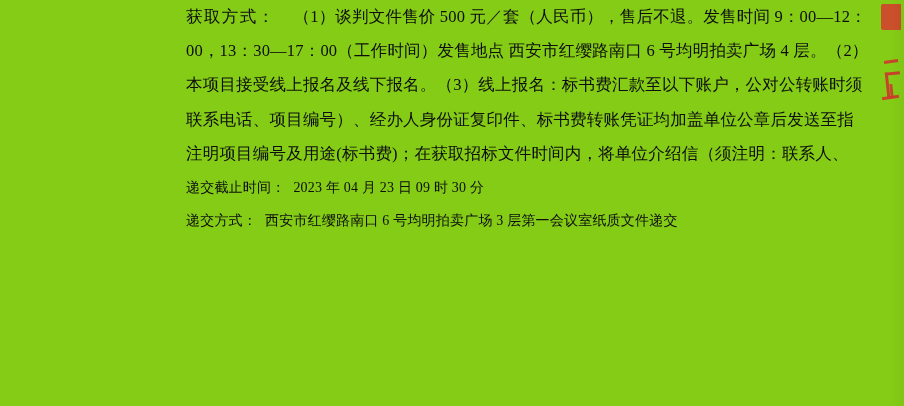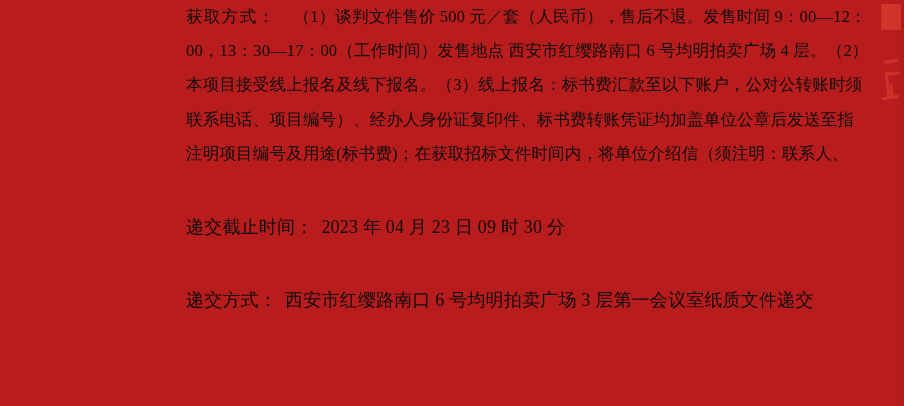--- a/index.html
+++ b/index.html
@@ -14,21 +14,21 @@
     font-family: "Liberation Serif", "DejaVu Serif", serif;
     color: #0d0d0d;
     position: relative;
   }
   .page {
     position: absolute;
     left: 0;
     top: 0;
     width: 904px;
     height: 406px;
-    background: #b91c1c;
+    background: #84cc16;
   }
   
   .page::after {
     content: "";
     position: absolute;
     right: 0;
     top: 0;
     width: 14px;
     height: 100%;
     background: linear-gradient(to right, rgba(255,255,255,0), rgba(0,0,0,0.035));
@@ -62,26 +62,25 @@
     width: 8px;
   }
   .section-head {
     font-size: 17.5px;
     font-weight: bold;
     line-height: 34px;
     letter-spacing: 1.2px;
     white-space: nowrap;
   }
   .sub-line {
-    font-size: 18px;
+    font-size: 14px;
     line-height: 33px;
     height: 33px;
     white-space: nowrap;
     letter-spacing: 0.2px;
-    margin-top: 40px;
   }
   .head-row {
     position: relative;
     height: 40px;
   }
   .head-row .section-head {
     position: absolute;
     left: 0;
     top: 6px;
   }

